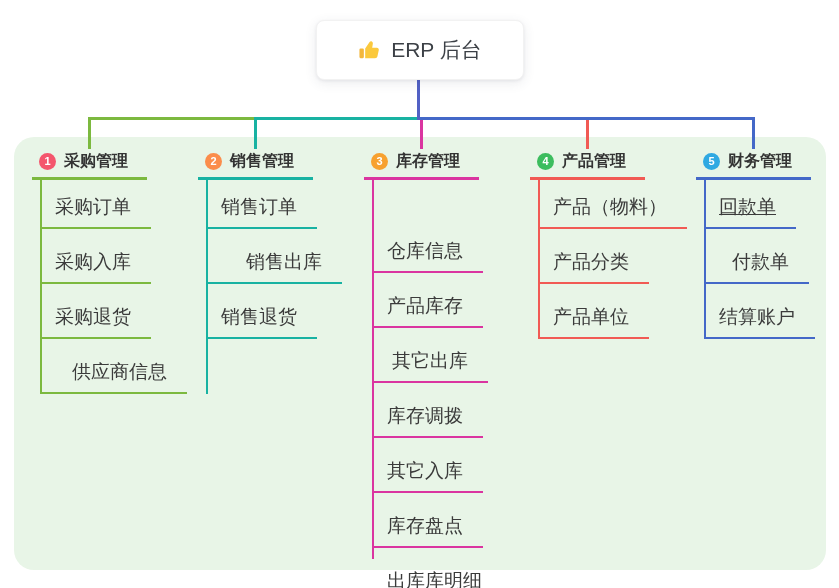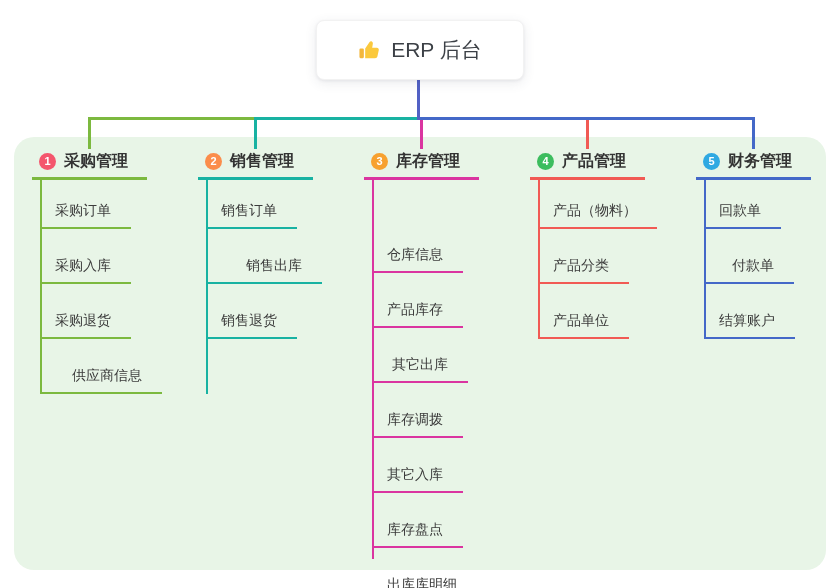--- a/index.html
+++ b/index.html
@@ -27,21 +27,21 @@
                  padding-right:18px;width:max-content;min-width:90px;
                  border-bottom:3px solid #999;box-sizing:content-box;
                  font-size:16px;font-weight:600;color:#333;}
   .badge{width:17px;height:17px;border-radius:50%;margin-right:8px;flex:0 0 auto;
          color:#fff;font-size:11px;font-weight:600;line-height:17px;text-align:center;}
   .children{position:relative;}
   .child-line{position:absolute;left:8px;top:32px;width:2px;}
   .item{margin-left:8px;height:55px;display:flex;align-items:flex-end;
         padding:0 20px 7px 15px;width:max-content;min-width:55px;
         border-bottom:2px solid #999;box-sizing:border-box;
-        font-size:14px;color:#3b3b3b;}
+        font-size:19px;color:#3b3b3b;}
   .children .item:first-child{height:49px;}
 </style>
 </head>
 <body>
 
 <div id="canvas">
   <div class="panel"></div>
   <div id="layer-connectors">
       <div class="line" style="left: 88px; top: 117px; width: 332px; height: 3px; background: rgb(124, 185, 63);"></div>
       <div class="line" style="left: 88px; top: 117px; width: 3px; height: 32px; background: rgb(124, 185, 63);"></div>
@@ -108,21 +108,21 @@
           <div class="item" style="border-bottom-color: rgb(241, 90, 84);">产品单位</div>
         </div>
   </div>
       <div class="branch" style="left: 696px;">
     <div class="branch-header" style="border-bottom-color: rgb(68, 104, 200);">
       <span class="badge" style="background: rgb(47, 169, 226);">5</span>
       <span>财务管理</span>
     </div>
     <div class="child-line" style="background: rgb(68, 104, 200); height: 162px;"></div>
     <div class="children">
-          <div class="item" style="border-bottom-color: rgb(68, 104, 200);">回款单</div>
+          <div class="item" style="border-bottom-color: rgb(68, 104, 200); text-decoration: underline;">回款单</div>
           <div class="item" style="border-bottom-color: rgb(68, 104, 200); padding-left: 28px;">付款单</div>
           <div class="item" style="border-bottom-color: rgb(68, 104, 200);">结算账户</div>
         </div>
   </div>
     </div>
   <div class="trunk"></div>
 
   <div class="root-node">
     <span style="display:inline-flex;">
       <svg width="23" height="23" viewBox="0 0 24 24" aria-hidden="true">

